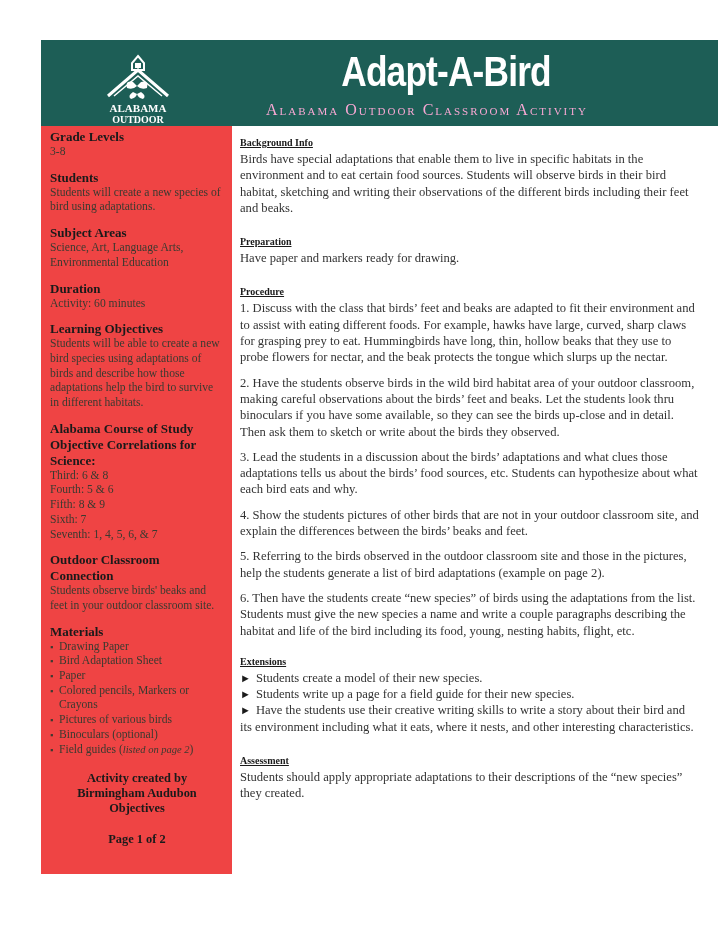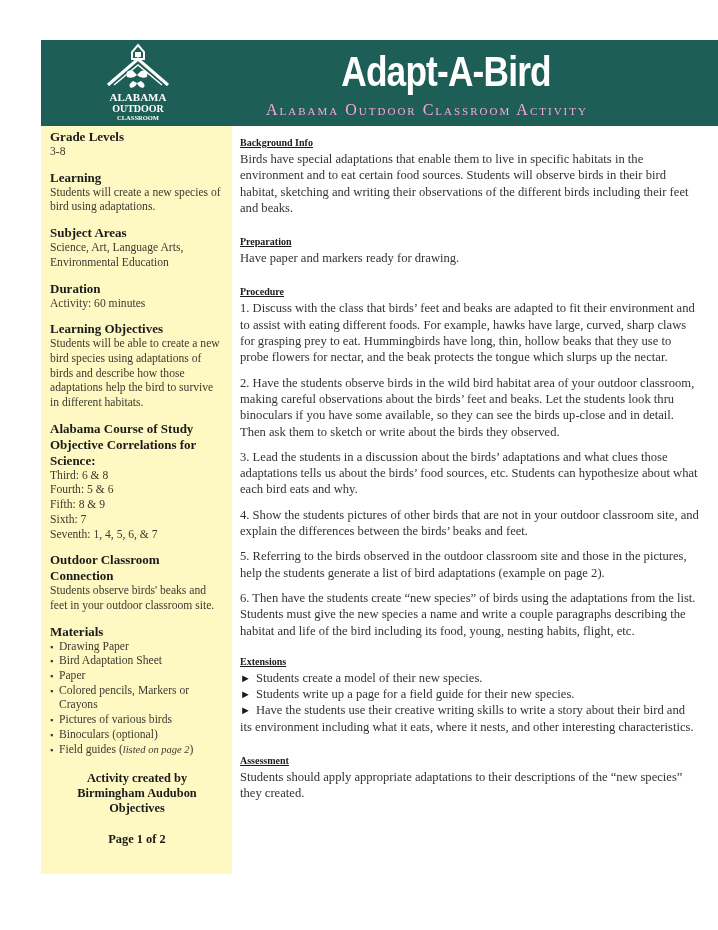--- a/index.html
+++ b/index.html
@@ -1,26 +1,26 @@
 <!DOCTYPE html>
 <html><head>
   <meta charset="utf-8">
   <style>
     html, body { margin: 0; padding: 0; background: #ffffff; }
     body { width: 718px; height: 930px; position: relative; overflow: hidden;
       font-family: "Liberation Serif", "DejaVu Serif", serif; color: #2a2a2a; }
     .header { position: absolute; left: 41px; top: 40px; width: 679px; height: 86px; background: #1d5e56; }
-    .logo { position: absolute; left: 62px; top: 3px; width: 70px; height: 80px; }
+    .logo { position: absolute; left: 62px; top: 14px; width: 70px; height: 80px; }
     .title { position: absolute; left: 190px; top: 6px; width: 430px; text-align: center;
       font-family: "Liberation Sans", "DejaVu Sans", sans-serif; font-weight: bold; font-size: 43px;
       color: #ffffff; letter-spacing: -1px; transform: scaleX(0.82); transform-origin: center; line-height: 50px; }
     .subtitle { position: absolute; left: 176px; top: 59px; width: 420px; text-align: center;
       font-family: "Liberation Serif", serif; font-size: 16px; color: #f9a8d4; letter-spacing: 2px;
       font-variant: small-caps; line-height: 22px; }
-    .sidebar { position: absolute; left: 41px; top: 126px; width: 191px; height: 748px; background: #fef9c3; }
+    .sidebar { position: absolute; left: 41px; top: 126px; width: 191px; height: 748px; background: #ef4444; }
     .sb-inner { padding: 3px 8px 0 9px; font-size: 11.6px; line-height: 14.7px; color: #3a3a30; }
     .sb-sec { margin-bottom: 10px; }
     .sb-h { font-weight: bold; font-size: 13px; color: #1a1a1a; line-height: 16px; }
     .sb-list { margin: 0; padding: 0; list-style: none; }
     .sb-list li { padding-left: 9px; text-indent: -9px; font-family: Liberation Serif, serif; }
     .sb-list li::before { content: "\25AA"; display: inline-block; width: 9px; text-indent: 0; font-size: 9px; }
     .credit { text-align: center; font-weight: bold; font-size: 12.4px; line-height: 15px; color: #1a1a1a; margin-top: 14px; }
     .pageno { text-align: center; font-weight: bold; font-size: 12.4px; color: #1a1a1a; margin-top: 16px; }
     .main { position: absolute; left: 240px; top: 134px; width: 460px; font-size: 12.6px; line-height: 16.3px; color: #333; }
     .mh { font-weight: bold; font-size: 10px; text-decoration: underline; color: #1a1a1a; line-height: 17px; }
@@ -48,21 +48,21 @@
   <div class="subtitle">Alabama Outdoor Classroom Activity</div>
 </div>
 
 <div class="sidebar">
   <div class="sb-inner">
     <div class="sb-sec">
       <div class="sb-h">Grade Levels</div>
       <div>3-8</div>
     </div>
     <div class="sb-sec">
-      <div class="sb-h">Learning</div>
+      <div class="sb-h">Students</div>
       <div>Students will create a new species of bird using adaptations.</div>
     </div>
     <div class="sb-sec">
       <div class="sb-h">Subject Areas</div>
       <div>Science, Art, Language Arts, Environmental Education</div>
     </div>
     <div class="sb-sec">
       <div class="sb-h">Duration</div>
       <div>Activity: 60 minutes</div>
     </div>

